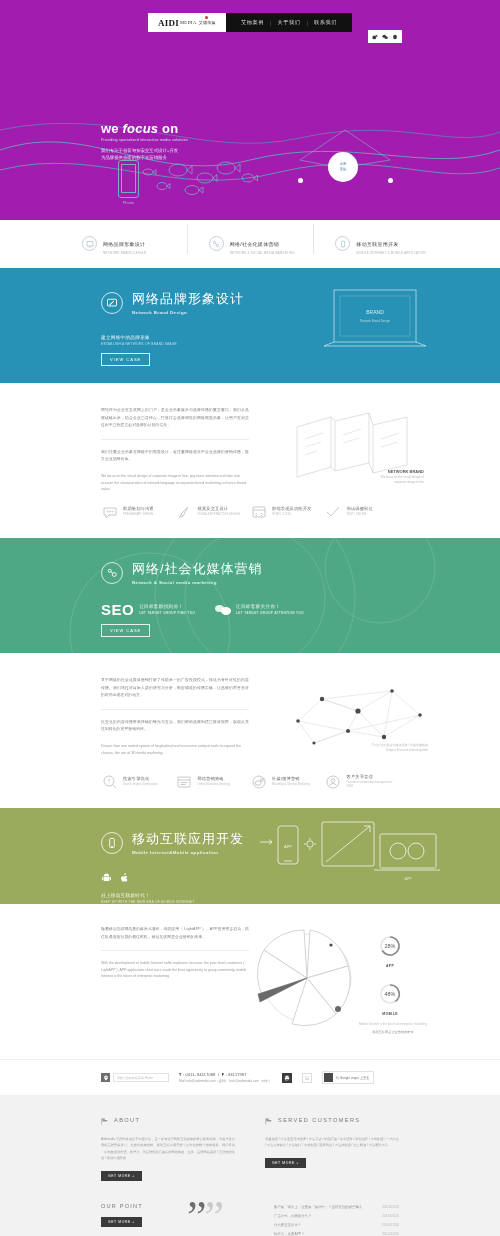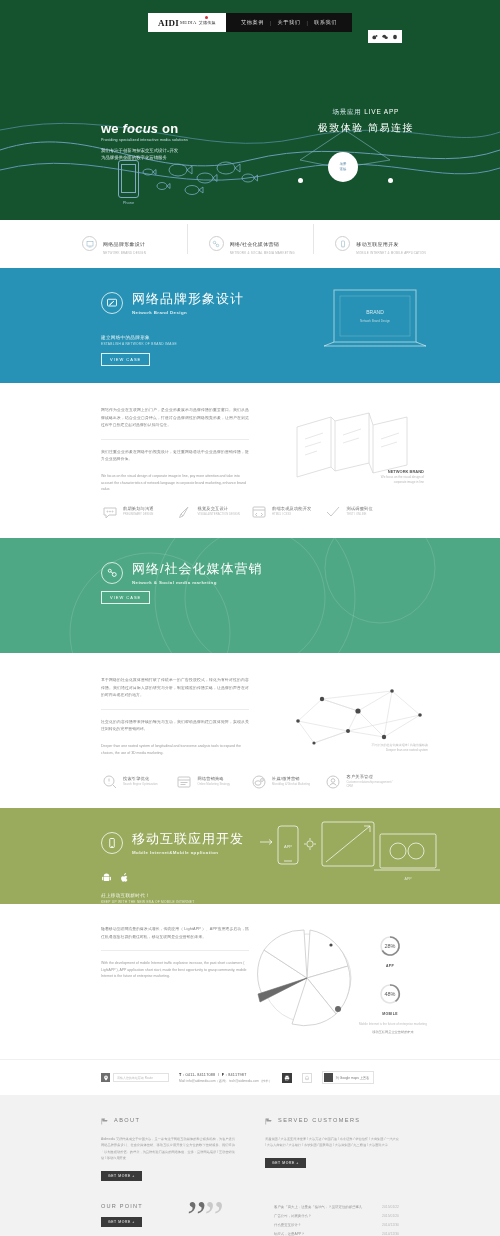--- a/index.html
+++ b/index.html
@@ -9,21 +9,21 @@
     background: #ffffff;
     overflow: hidden;
     position: relative;
   }
   .page { width: 500px; position: relative; }
 
   
   .hero {
     position: relative;
     height: 220px;
-    background: #14532d;
+    background: #a21caf;
     overflow: hidden;
   }
   .hero-curves { position: absolute; inset: 0; pointer-events: none; }
   .topbar {
     position: relative;
     display: flex;
     justify-content: center;
     padding-top: 13px;
     z-index: 5;
   }
@@ -251,24 +251,20 @@
 
     <div class="hero-left">
       <div class="hero-h1"><span>we </span><em>focus</em><span> on</span></div>
       <div class="hero-sub-en">Providing specialized interactive media solutions</div>
       <div class="hero-sub-cn">
         <div>我们专注于创新与探索交互式设计+开发</div>
         <div>为品牌提供全面的数字化营销服务</div>
       </div>
     </div>
 
-    <div class="hero-right">
-      <div class="hero-r1"><span>场景应用</span> <b>LIVE APP</b></div>
-      <div class="hero-r2">极致体验  简易连接</div>
-    </div>
 
     <div class="node" style="left:298px;top:178px"></div>
     <div class="node" style="left:388px;top:178px"></div>
     <div class="hero-circle">
       <span>场景</span>
       <span>连接</span>
     </div>
 
     <div class="phone-shape">
         <div class="phone-screen"></div>
@@ -442,20 +438,39 @@
           <svg viewBox="0 0 16 16">
               <circle cx="5" cy="5" r="2"></circle>
               <circle cx="11" cy="10" r="2.6"></circle>
               <path d="M6.4 6.4 L9.3 8.4"></path>
             </svg>
         </span>
         <span>
           <span class="bh-cn" style="display:block">网络/社会化媒体营销</span>
           <span class="bh-en" style="display:block">Network &amp; Social media marketing</span>
         </span>
+      </div>
+      <div class="seo-row">
+        <div class="seo-cell">
+          <span class="seo-word">SEO</span>
+          <span>
+            <span class="bt-cn" style="display:block">让目标客群找到你！</span>
+            <span class="bt-en" style="display:block;font-weight:bold">LET TARGET GROUP FIND YOU</span>
+          </span>
+        </div>
+        <div class="seo-cell">
+          <span class="bubble-ic">
+              <i class="b1"></i>
+              <i class="b2"></i>
+            </span>
+          <span>
+            <span class="bt-cn" style="display:block">让目标客群关注你！</span>
+            <span class="bt-en" style="display:block;font-weight:bold">LET TARGET GROUP ATTENTION YOU</span>
+          </span>
+        </div>
       </div>
       <div class="viewcase" style="margin-top:4px">VIEW CASE</div>
     </div>
   </div>
 
   <div class="content">
     <div class="c-left">
       <div class="c-p">基于网络的社会化媒体营销打破了传统单一的广告投放模式，转化为有针对性的内容传播。我们通过对目标人群的研究与分析，制定精准的传播策略，让品牌的声音在对的时间出现在对的地方。</div>
       <div class="c-hr"></div>
       <div class="c-p">社交化的内容传播带来持续的曝光与互动，我们帮助品牌构建自媒体矩阵，实现从关注到转化的完整营销闭环。</div>

